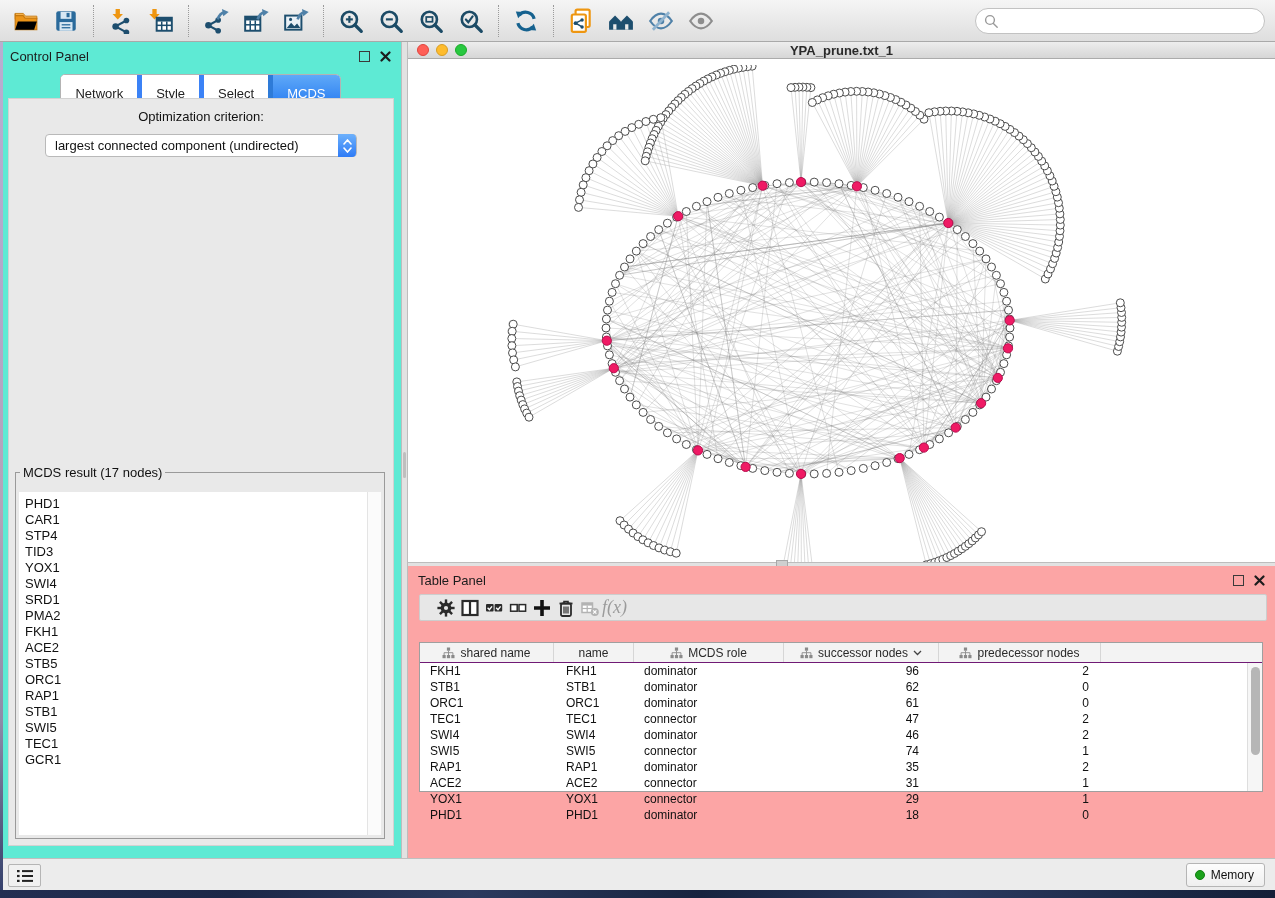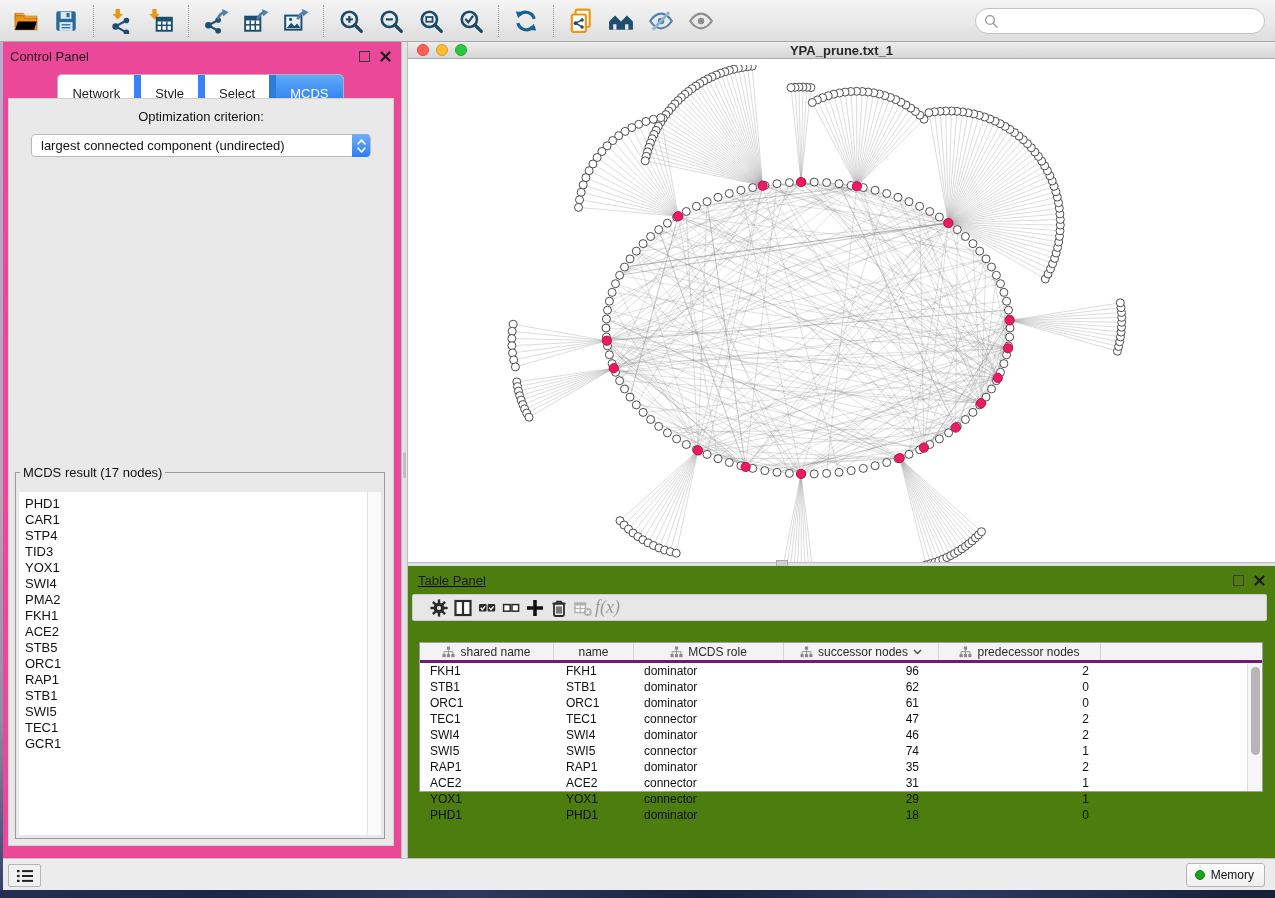--- a/index.html
+++ b/index.html
@@ -13,37 +13,37 @@
     display:flex; align-items:center; padding-left:6px; }
   .tb-group { display:flex; align-items:center; }
   .tb-sep { width:0; height:32px; border-left:1px dotted #9a9a9a; margin:0 7px; }
   .tb-btn { width:40px; height:36px; display:flex; align-items:center; justify-content:center; cursor:default; }
   .tb-btn svg { display:block; }
   .searchbox { position:absolute; right:10px; top:8px; width:290px; height:26px; background:#fff;
     border:1px solid #c2c2c2; border-radius:13px; display:flex; align-items:center; padding:0 8px; }
   .searchbox input { border:none; outline:none; flex:1; font-size:13px; margin-left:6px; background:transparent; }
 
   
-  .left-panel { position:absolute; left:0; top:42px; width:401px; bottom:40px; background:#ec4899; }
+  .left-panel { position:absolute; left:0; top:42px; width:401px; bottom:40px; background:#5eead4; }
   .panel-head { height:28px; display:flex; align-items:center; padding:0 10px; }
   .panel-title { font-size:13px; color:#1c1c1c; }
   .panel-head .spacer { flex:1; }
   .float-btn { width:11px; height:11px; border:1.5px solid #3a3a3a; margin-right:10px; background:transparent; }
   .close-btn svg { display:block; }
 
   .seg { display:flex; border:1px solid #b3b3b3; border-radius:5px; background:#fff; overflow:hidden; height:38px; }
   .seg-item { padding:0 14px; font-size:13px; color:#222; display:flex; align-items:center; background:#fff; cursor:default; }
-  .seg-item + .seg-item { border-left:7px solid #3b82f6; }
+  .seg-item + .seg-item { border-left:5px solid #3b82f6; }
   .seg-item.sel { background:linear-gradient(var(--tab-grad-top),var(--tab-grad-bot)); color:#fff; border-left-color:#2e7bd8; }
   .ctrl-tabs { position:absolute; left:0; right:0; top:32px; display:flex; justify-content:center; }
 
   .ctrl-body { position:absolute; left:8px; right:7px; top:56px; bottom:12px;
     background:#e9e9e9; border:1px solid #d2d2d2; }
   .crit-label { text-align:center; font-size:13px; color:#111; margin-top:10px; }
-  .crit-select { position:relative; margin:10px auto 0; width:340px; height:23px; background:#fff;
+  .crit-select { position:relative; margin:10px auto 0; width:312px; height:23px; background:#fff;
     border:1px solid #b9b9b9; border-radius:4px; display:flex; align-items:center;
     font-size:13px; color:#111; padding-left:9px; cursor:default; }
   .crit-select .stepper { position:absolute; right:0; top:-1px; bottom:-1px; width:18px; border-radius:0 4px 4px 0;
     background:linear-gradient(#6db1fc,#2e7bf6); display:flex; flex-direction:column; align-items:center; justify-content:center; gap:2px; }
   .btn-row { display:flex; justify-content:center; gap:13px; margin-top:14px; }
   .pbtn { height:23px; padding:0 16px; font-size:13px; color:#111; background:linear-gradient(#ffffff,#f1f1f1);
     border:1px solid #b9b9b9; border-radius:4px; cursor:default; }
   .pbtn.focused { box-shadow:0 0 0 3px rgba(110,170,255,.62); border-color:#7ab0f5; }
 
   .mcds-fieldset { position:absolute; left:6px; right:8px; top:366px; bottom:6px;
@@ -65,29 +65,29 @@
   .tl { width:12px; height:12px; border-radius:50%; margin-left:7px; }
   .tl.red { background:#ff5f57; border:1px solid #e0443e; margin-left:9px; }
   .tl.yellow { background:#febc2e; border:1px solid #d89e24; }
   .tl.green { background:#28c840; border:1px solid #1aab29; }
   .net-title { position:absolute; left:0; right:0; text-align:center; font-size:13px; font-weight:bold; color:#2a2a2a; }
   .net-canvas { position:absolute; left:0; top:23px; right:0; bottom:0; background:#fff; }
   .h-split { position:absolute; left:408px; right:0; top:562px; height:4px; background:#e2e2e2; border-top:1px solid #bdbdbd; }
   .h-grip { position:absolute; left:368px; top:-3px; width:12px; height:8px; background:#cfcfcf; border:1px solid #a8a8a8; }
 
   
-  .table-panel { position:absolute; left:408px; right:0; top:566px; bottom:40px; background:#4d7c0f;text-decoration:underline; }
-  .tp-toolbar { position:absolute; left:4px; right:8px; top:28px; height:27px; background:#e7e7e7;
+  .table-panel { position:absolute; left:408px; right:0; top:566px; bottom:40px; background:#fca5a5; }
+  .tp-toolbar { position:absolute; left:11px; right:8px; top:28px; height:27px; background:#e7e7e7;
     border:1px solid #cdcdcd; border-radius:2px; display:flex; align-items:center; padding-left:14px; }
   .tp-toolbar .ticon { width:24px; height:22px; display:flex; align-items:center; justify-content:center; }
   .fx-label { font-family:"Liberation Serif","DejaVu Serif",serif; font-style:italic; font-size:18px; color:#9b9b9b; }
 
   .dtable { position:absolute; left:11px; right:12px; top:76px; bottom:66px; background:#fff; border:1px solid #9f9f9f; }
   .thead { display:grid; grid-template-columns:134px 80px 150px 155px 162px 1fr; height:20px;
-    background:#f3f3f3; border-bottom:3px solid #701a75; }
+    background:#f3f3f3; border-bottom:1px solid #701a75; }
   .th { display:flex; align-items:center; justify-content:center; gap:5px; font-size:12px; color:#2a2a2a;
     border-right:1px solid #d6d6d6; overflow:hidden; white-space:nowrap; }
   .tbody .trow { display:grid; grid-template-columns:134px 80px 150px 155px 162px 1fr; height:16px; }
   .td { font-size:12px; color:#111; display:flex; align-items:center; white-space:nowrap; overflow:hidden; }
   .td.l1 { padding-left:10px; } .td.l2 { padding-left:12px; } .td.l3 { padding-left:10px; }
   .td.num { justify-content:flex-end; }
   .td.n1 { padding-right:20px; } .td.n2 { padding-right:12px; }
   .tscroll { position:absolute; right:0; top:20px; bottom:0; width:15px; background:#f6f6f6; border-left:1px solid #dedede; }
   .tscroll .thumb { position:absolute; left:2.5px; width:9px; top:4px; height:88px; background:#b6b6b6; border-radius:5px; }
 
@@ -325,20 +325,21 @@
       <fieldset class="mcds-fieldset">
         <legend>MCDS result (17 nodes)</legend>
         <div class="mcds-listwrap">
           <div class="mcds-list" id="mcds-list">
               <div>PHD1</div>
               <div>CAR1</div>
               <div>STP4</div>
               <div>TID3</div>
               <div>YOX1</div>
               <div>SWI4</div>
+              <div>SRD1</div>
               <div>PMA2</div>
               <div>FKH1</div>
               <div>ACE2</div>
               <div>STB5</div>
               <div>ORC1</div>
               <div>RAP1</div>
               <div>STB1</div>
               <div>SWI5</div>
               <div>TEC1</div>
               <div>GCR1</div>

